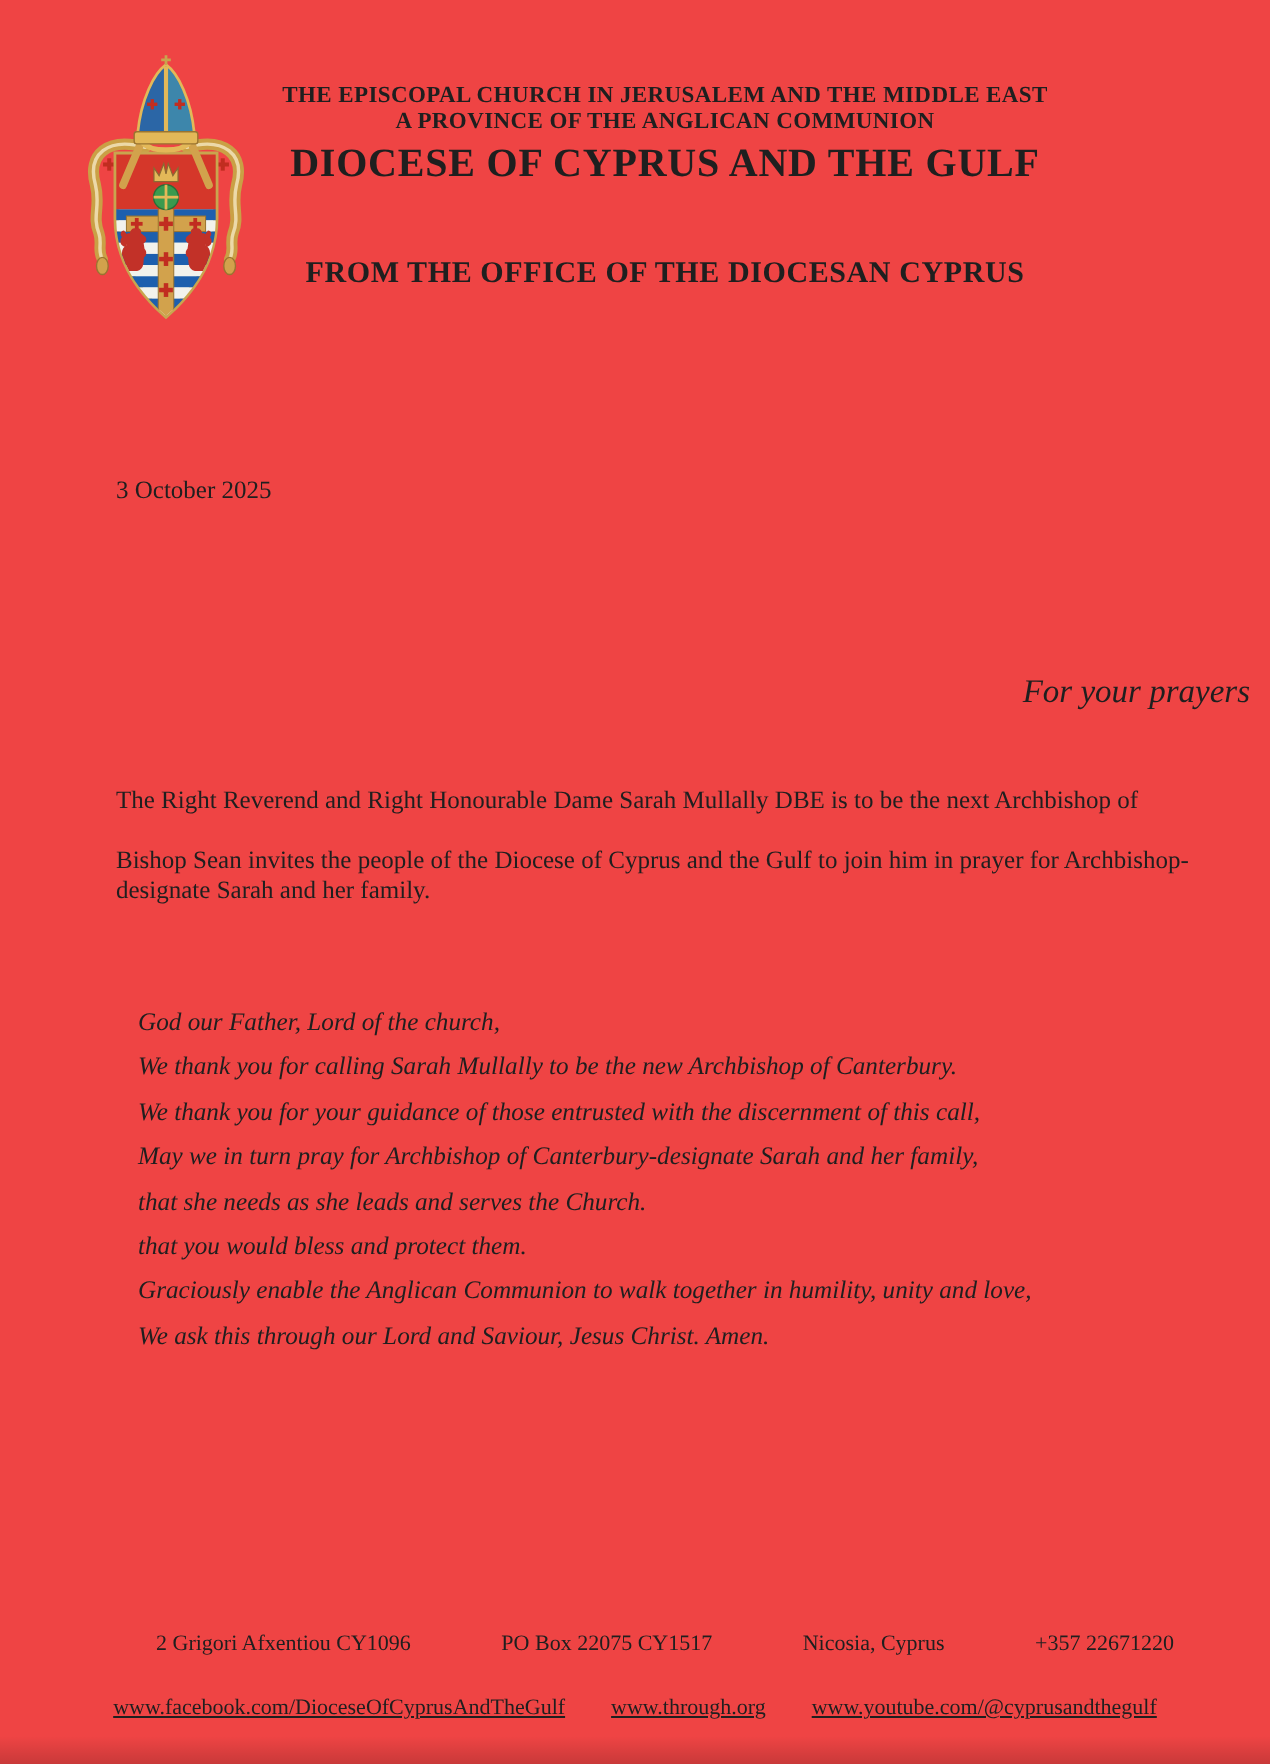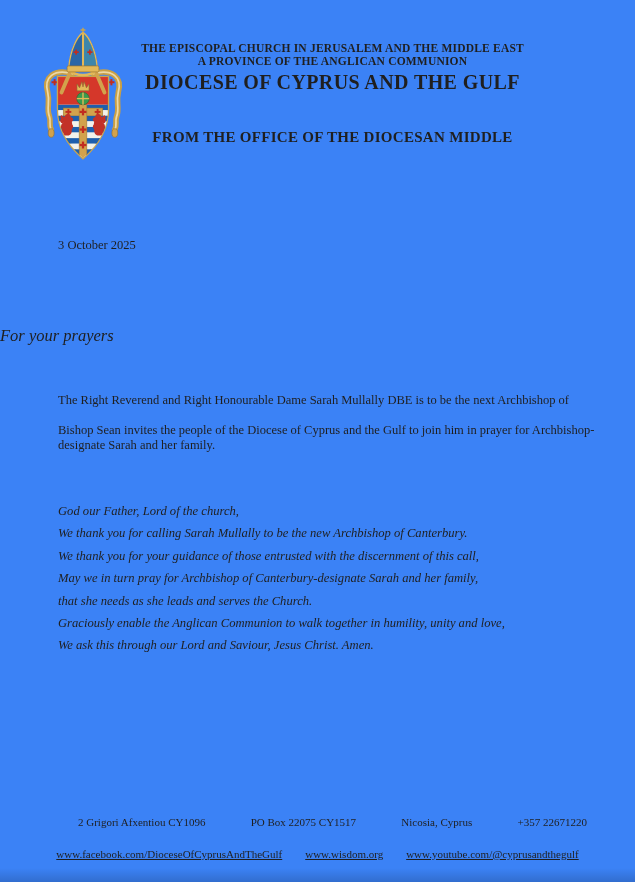--- a/index.html
+++ b/index.html
@@ -1,20 +1,20 @@
 <!DOCTYPE html>
 <html><head>
 <meta charset="utf-8">
 <style>
   html, body { margin: 0; padding: 0; background: #ffffff; }
   .page {
     position: relative;
     width: 635px;
     height: 882px;
-    background: #3b82f6;
+    background: #ef4444;
     overflow: hidden;
     font-family: "Liberation Serif", "DejaVu Serif", serif;
     color: #1f1f1f;
   }
 
   
   .crest {
     position: absolute;
     left: 40px;
     top: 26px;
@@ -44,34 +44,34 @@
     position: absolute; left: 0; right: 0; top: 129px;
     font-size: 15px; font-weight: bold; letter-spacing: 0.3px;
   }
 
   
   .date-line {
     position: absolute; left: 58px; top: 238px;
     font-size: 12.5px;
   }
   .subject-line {
-    position: absolute; left: 0; right: 10px; top: 326px;
-    text-align: left;
+    position: absolute; left: 0; right: 10px; top: 336px;
+    text-align: right;
     font-size: 16.5px;
     font-style: italic;
   }
   .body-text {
     position: absolute; left: 58px; right: 40px; top: 393px;
     font-size: 12.5px;
   }
   .body-text .para { margin: 0 0 14px 0; }
   .body-text .line { line-height: 15.6px; white-space: nowrap; }
 
   .prayer {
-    position: absolute; left: 58px; right: 30px; top: 500px;
+    position: absolute; left: 69px; right: 30px; top: 500px;
     font-size: 12.6px;
     font-style: italic;
   }
   .prayer .line { line-height: 22.4px; white-space: nowrap; }
 
   
   .footer-address {
     position: absolute; left: 78px; right: 48px; top: 816px;
     display: flex;
     justify-content: space-between;
@@ -178,21 +178,21 @@
         <use href="#rc" transform="translate(42,29) scale(0.75)"></use>
         <use href="#rc" transform="translate(58,29) scale(0.75)"></use>
       </g>
     </svg>
   </div>
 
   <div class="header-text">
     <div class="org-line1">THE EPISCOPAL CHURCH IN JERUSALEM AND THE MIDDLE EAST</div>
     <div class="org-line2">A PROVINCE OF THE ANGLICAN COMMUNION</div>
     <div class="diocese-title">DIOCESE OF CYPRUS AND THE GULF</div>
-    <div class="office-line">FROM THE OFFICE OF THE DIOCESAN MIDDLE</div>
+    <div class="office-line">FROM THE OFFICE OF THE DIOCESAN CYPRUS</div>
   </div>
 
   <div class="date-line">3 October 2025</div>
 
   <div class="subject-line">For your prayers</div>
 
   <div class="body-text">
     <div class="para">
       <div class="line">The Right Reverend and Right Honourable Dame Sarah Mullally DBE is to be the next Archbishop of</div>
     </div>
@@ -201,31 +201,32 @@
       <div class="line">designate Sarah and her family.</div>
     </div>
   </div>
 
   <div class="prayer">
     <div class="line">God our Father, Lord of the church,</div>
     <div class="line">We thank you for calling Sarah Mullally to be the new Archbishop of Canterbury.</div>
     <div class="line">We thank you for your guidance of those entrusted with the discernment of this call,</div>
     <div class="line">May we in turn pray for Archbishop of Canterbury-designate Sarah and her family,</div>
     <div class="line">that she needs as she leads and serves the Church.</div>
+    <div class="line">that you would bless and protect them.</div>
     <div class="line">Graciously enable the Anglican Communion to walk together in humility, unity and love,</div>
     <div class="line">We ask this through our Lord and Saviour, Jesus Christ. Amen.</div>
   </div>
 
   <div class="footer-address">
     <span>2 Grigori Afxentiou CY1096</span>
     <span>PO Box 22075 CY1517</span>
     <span>Nicosia, Cyprus</span>
     <span>+357 22671220</span>
   </div>
 
   <div class="footer-links">
     <a>www.facebook.com/DioceseOfCyprusAndTheGulf</a>
-    <a>www.wisdom.org</a>
+    <a>www.through.org</a>
     <a>www.youtube.com/@cyprusandthegulf</a>
   </div>
 
   <div class="bottom-shade"></div>
 </div>
 
 </body></html>

